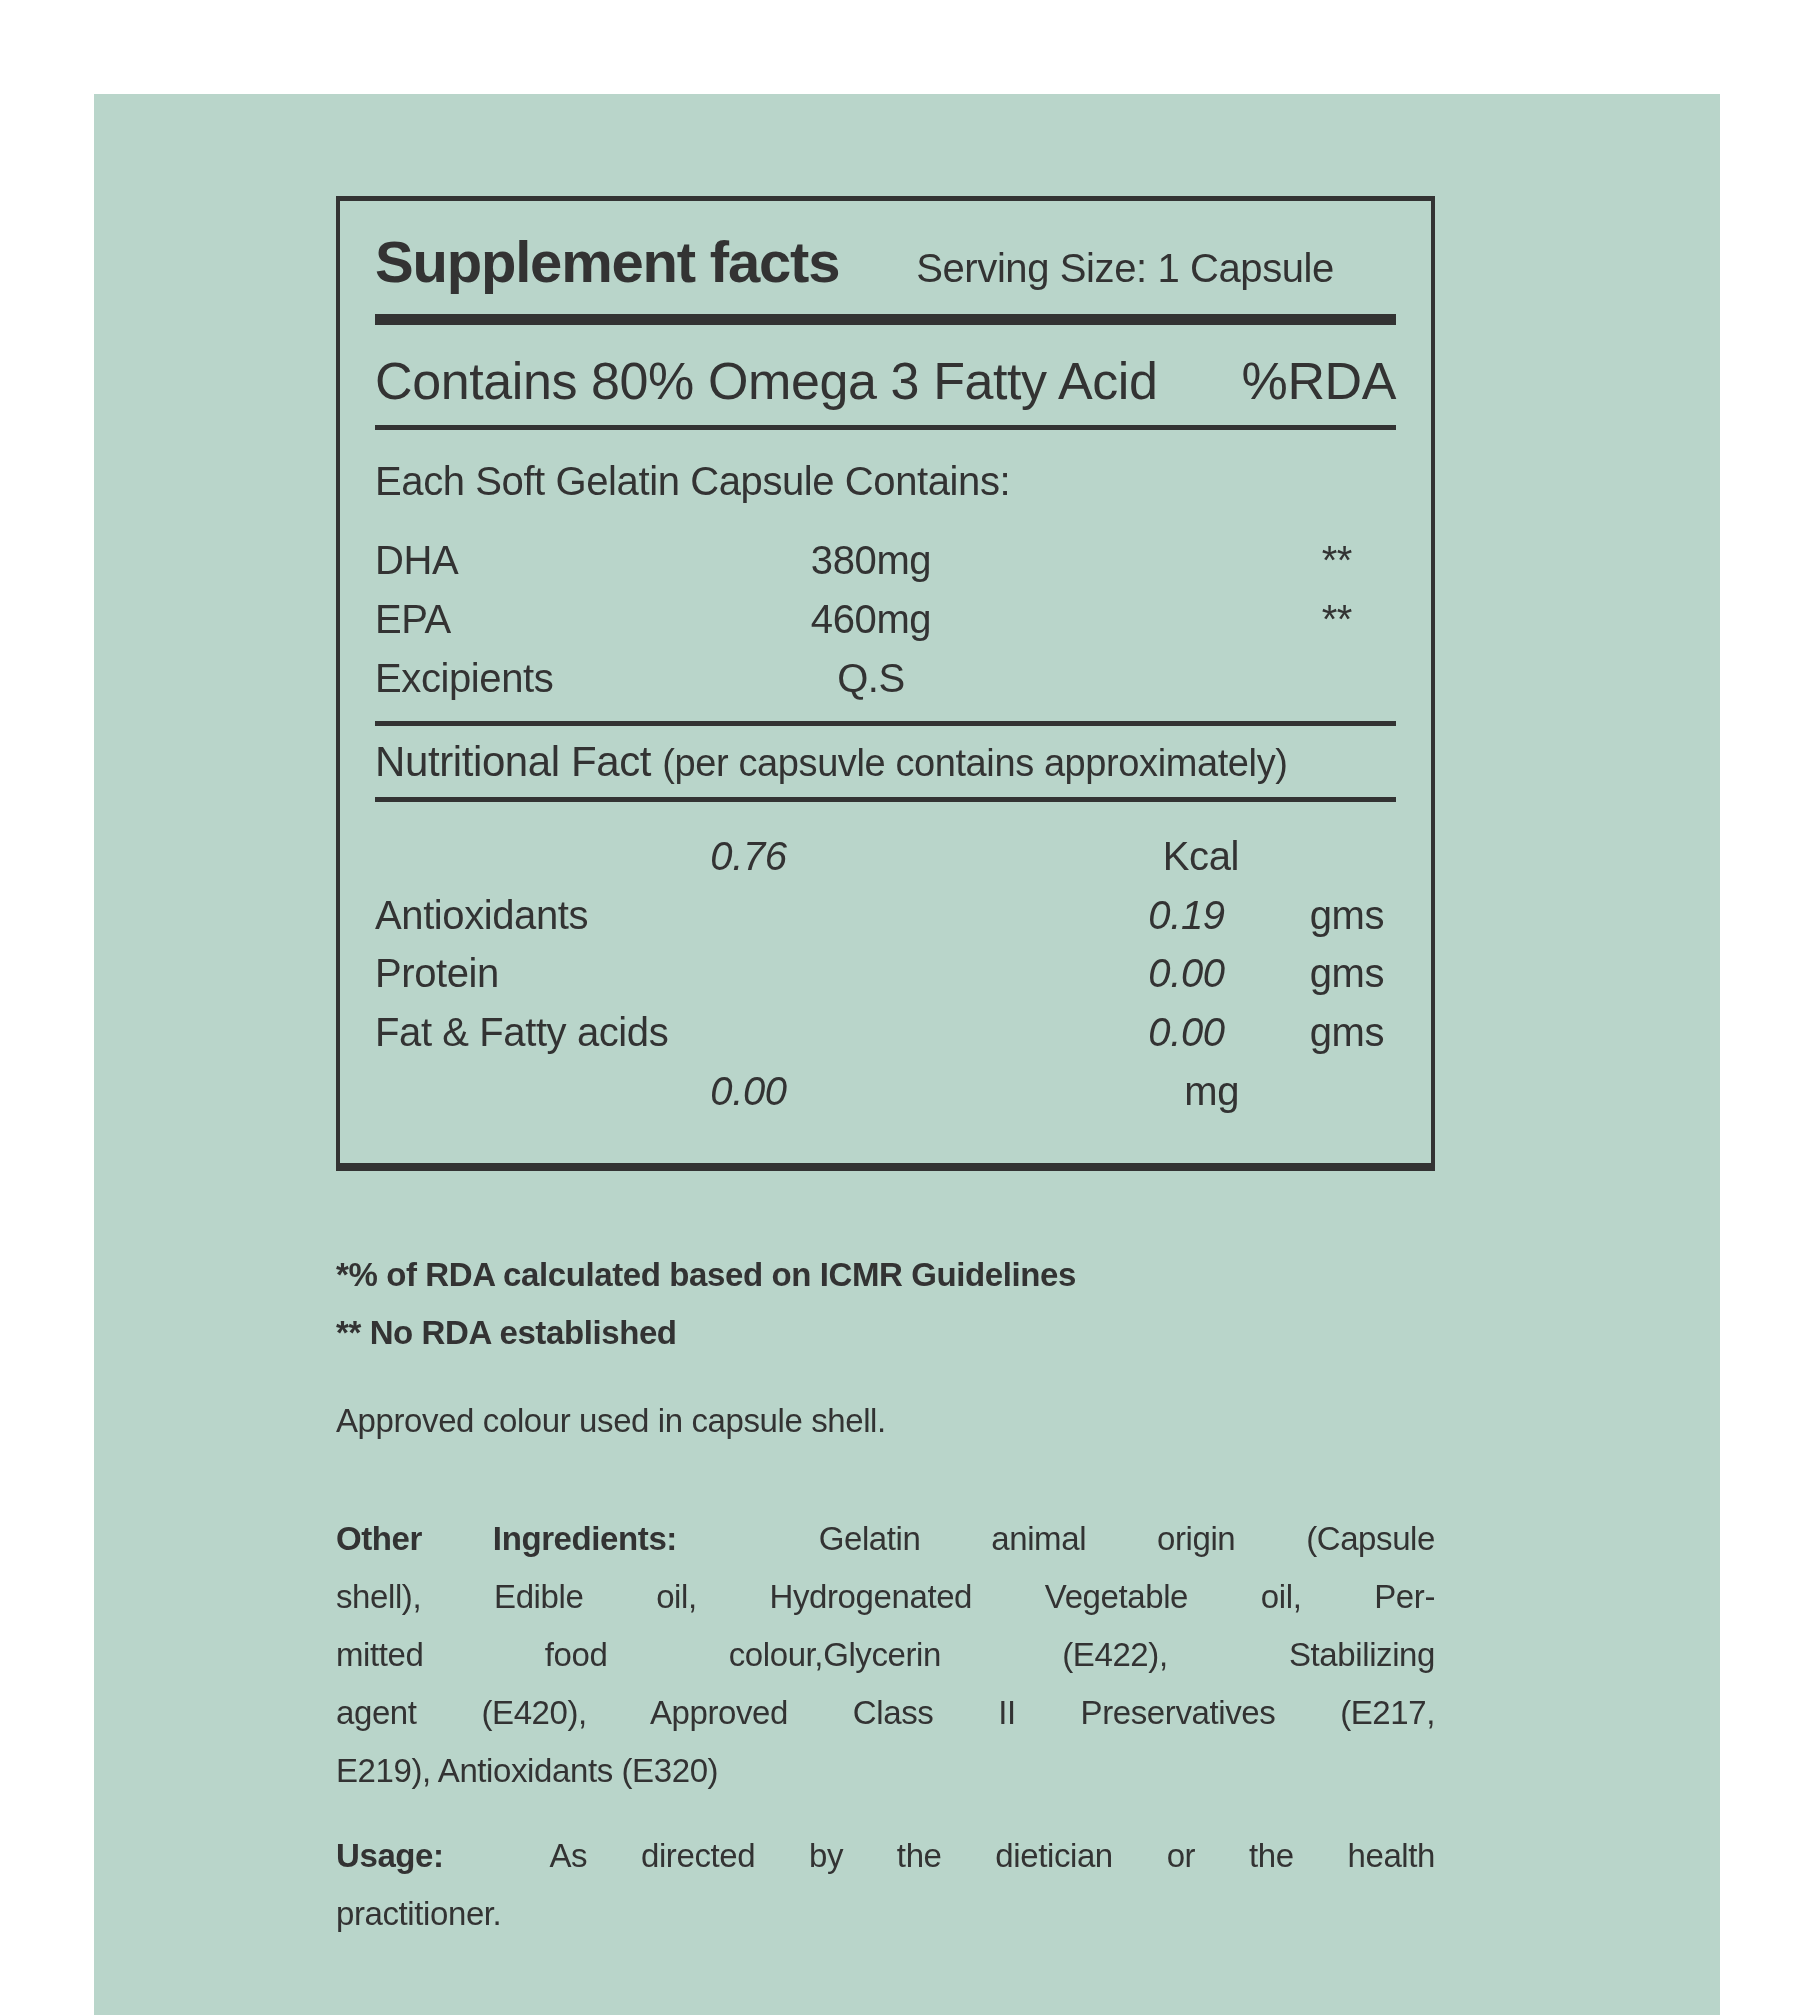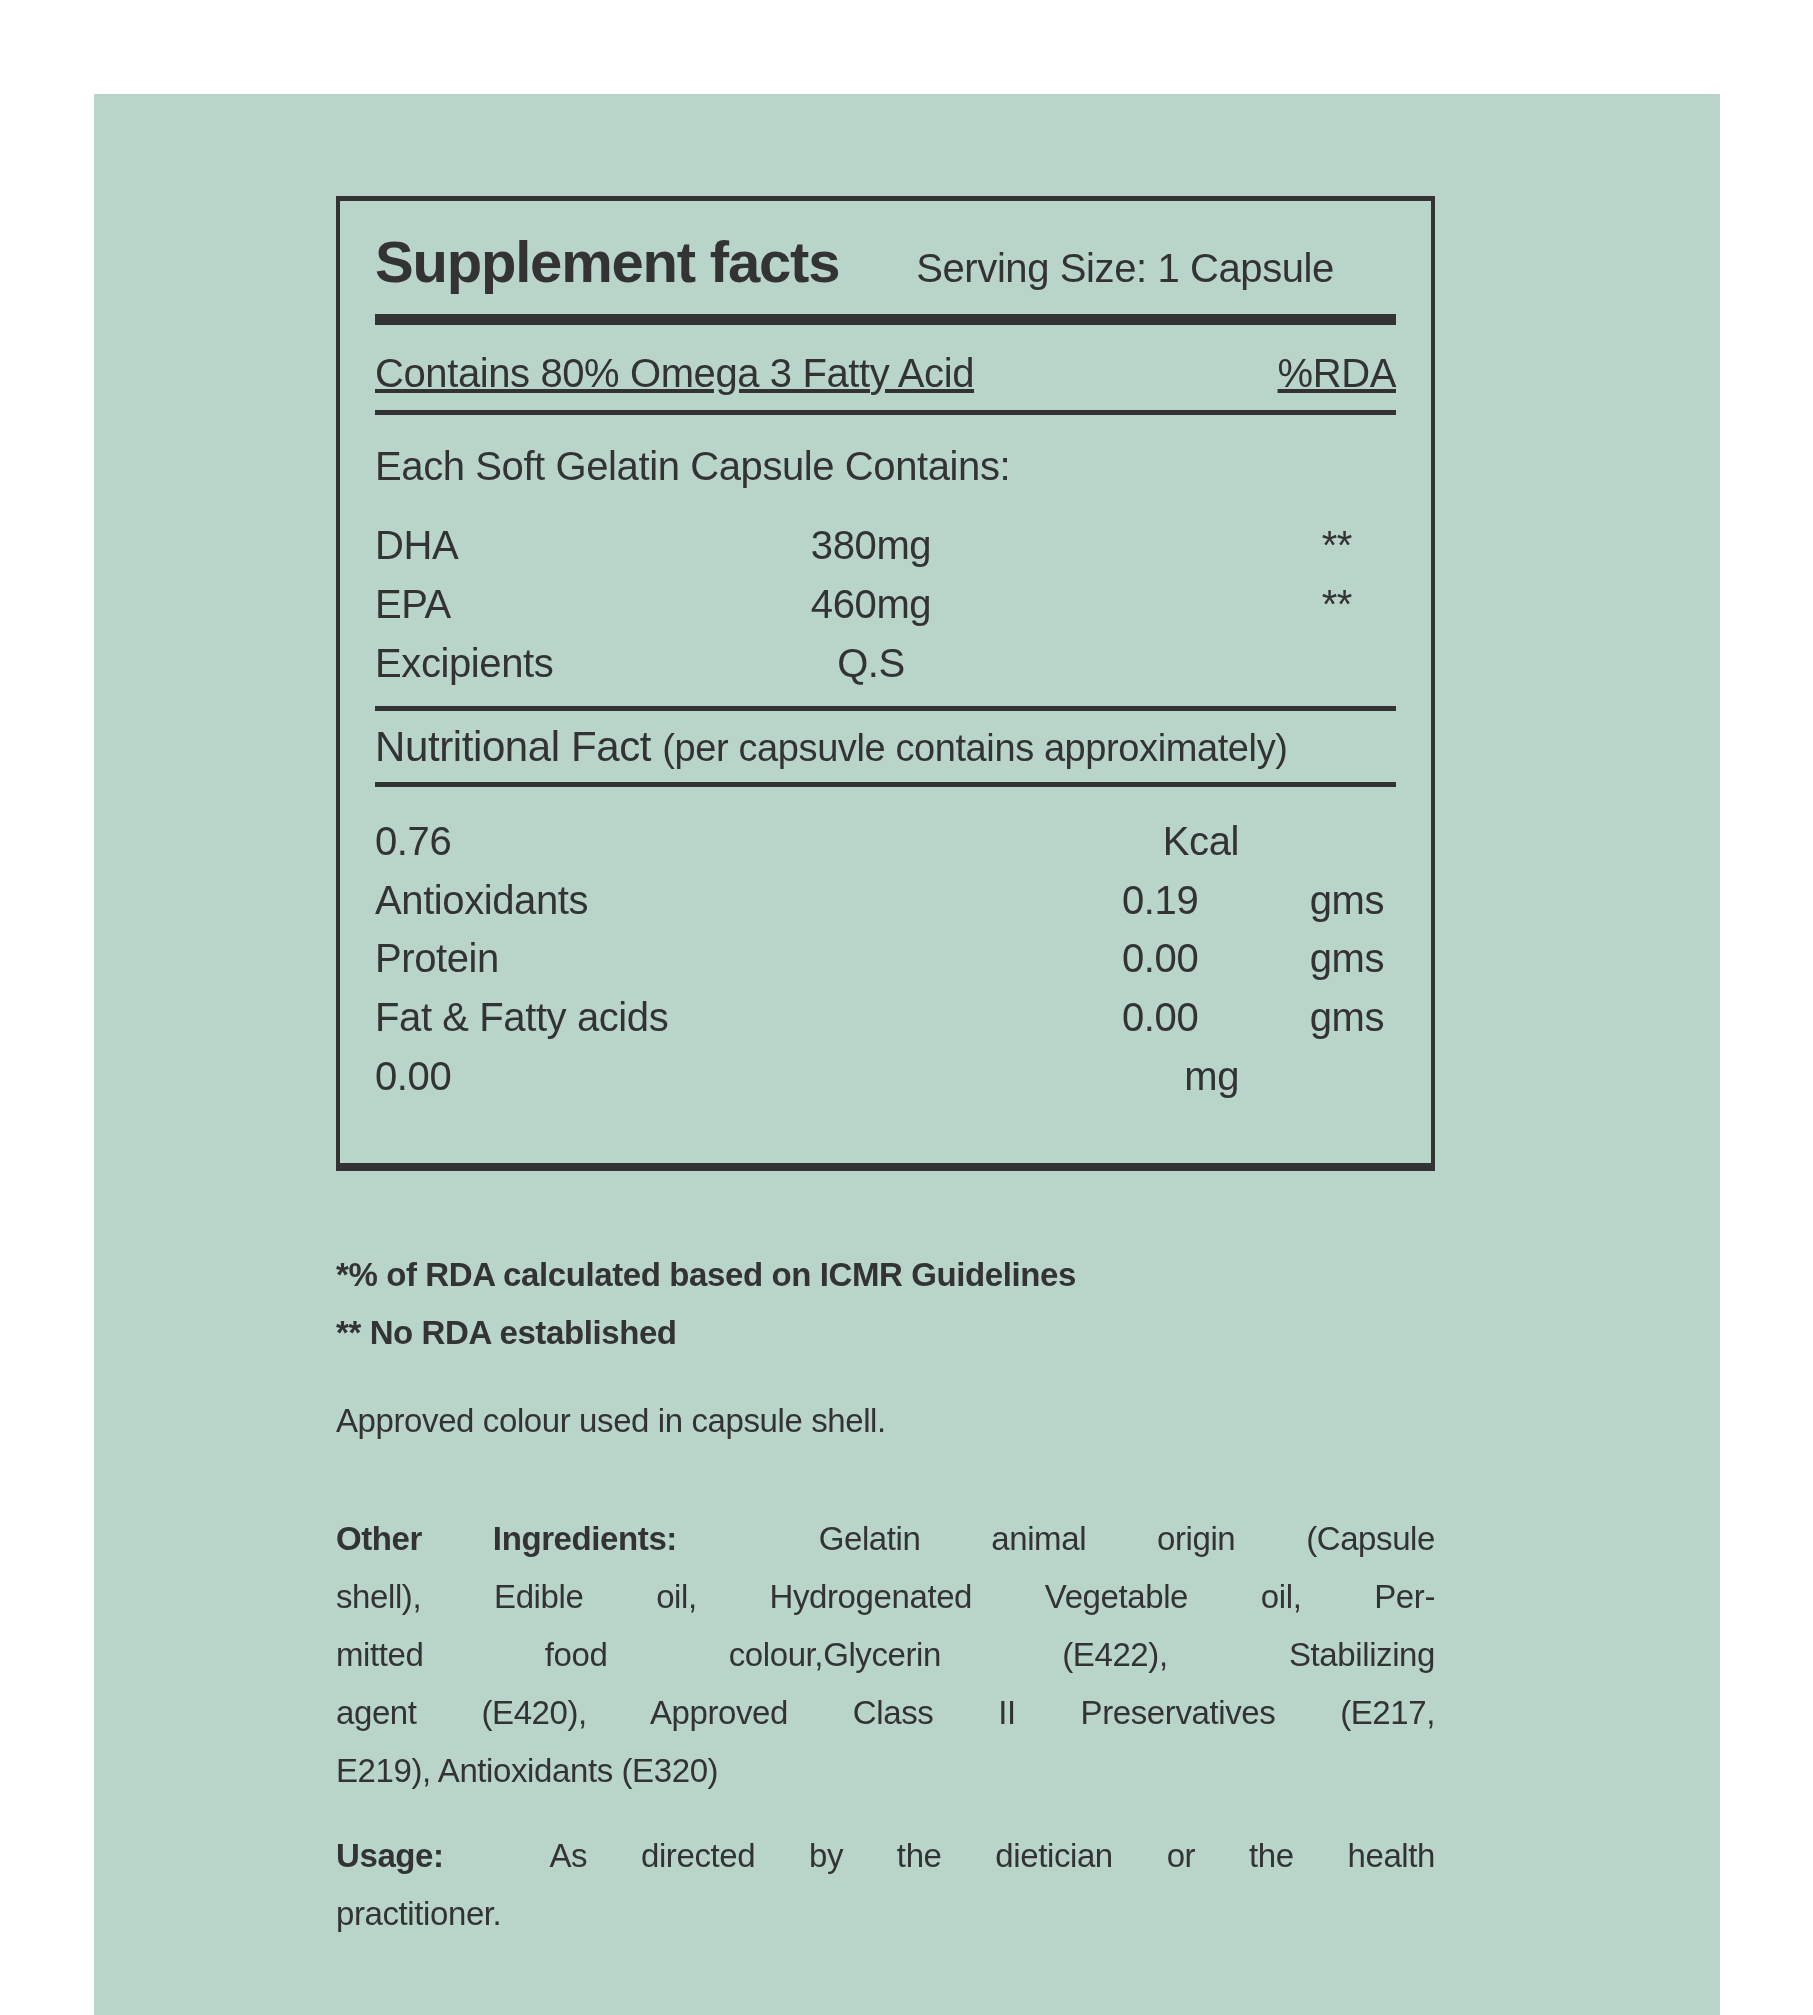--- a/index.html
+++ b/index.html
@@ -32,33 +32,33 @@
   .facts-header { display: flex; align-items: baseline; padding-top: 32px; }
   .facts-title { font-size: 58px; font-weight: 700; letter-spacing: -1.2px; line-height: 1; white-space: nowrap; }
   .serving { font-size: 40px; margin-left: 77px; letter-spacing: -0.4px; white-space: nowrap; }
 
   .rule { background: #333333; height: 4.8px; }
   .rule.thick { height: 10.5px; margin-top: 23.4px; }
   .rule.t1 { margin-top: 14.5px; }
   .rule.t2 { margin-top: 20px; }
   .rule.t3 { margin-top: 11.3px; }
 
-  .contains-row { display: flex; justify-content: space-between; margin-top: 26px; font-size: 40px; letter-spacing: -0.4px; text-decoration: underline; }
+  .contains-row { display: flex; justify-content: space-between; margin-top: 26px; font-size: 52px; letter-spacing: -0.4px; }
   .capsule-heading { margin-top: 29px; font-size: 40px; letter-spacing: -0.4px; }
 
   .ing-grid { margin-top: 34px; }
   .ing-row { display: grid; grid-template-columns: 383px 226px 1fr; font-size: 40px; letter-spacing: -0.4px; margin-bottom: 14px; }
   .ing-amount { text-align: center; }
   .ing-rda { text-align: right; padding-right: 44px; }
 
   .nut-heading { margin-top: 12px; font-size: 42px; letter-spacing: -0.4px; }
   .nut-note { font-size: 38px; }
   .nut-grid { margin-top: 32px; }
   .nut-row { display: grid; grid-template-columns: 1fr 129px 145px; font-size: 40px; letter-spacing: -0.4px; margin-bottom: 13.7px; }
-  .nut-value { text-align: left; }
+  .nut-value { text-align: center; font-style: italic; }
   .nut-unit { text-align: right; padding-right: 12px; }
 
   
   .para { font-size: 33px; line-height: 58px; letter-spacing: -0.4px; }
   .para .run-in { font-weight: 700; }
   .para[data-justify="true"] .para-line:not(:last-child) {
     text-align: justify;
     text-align-last: justify;
   }
   .notes { margin-top: 75px; }

